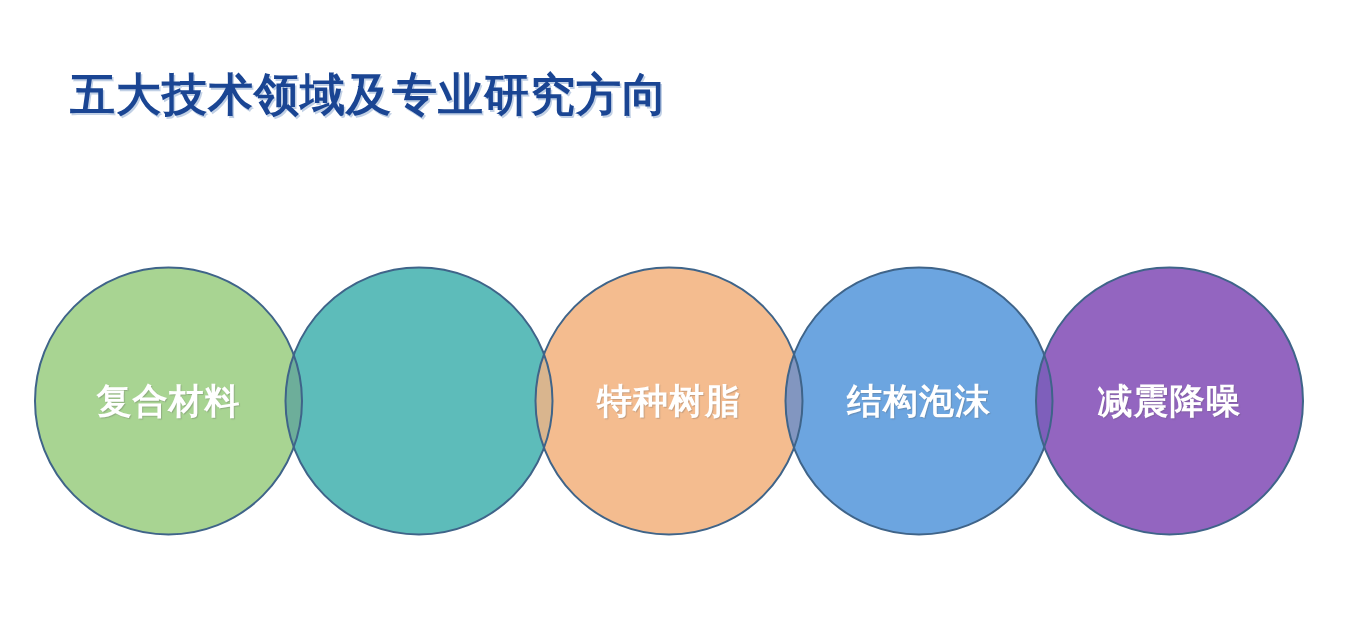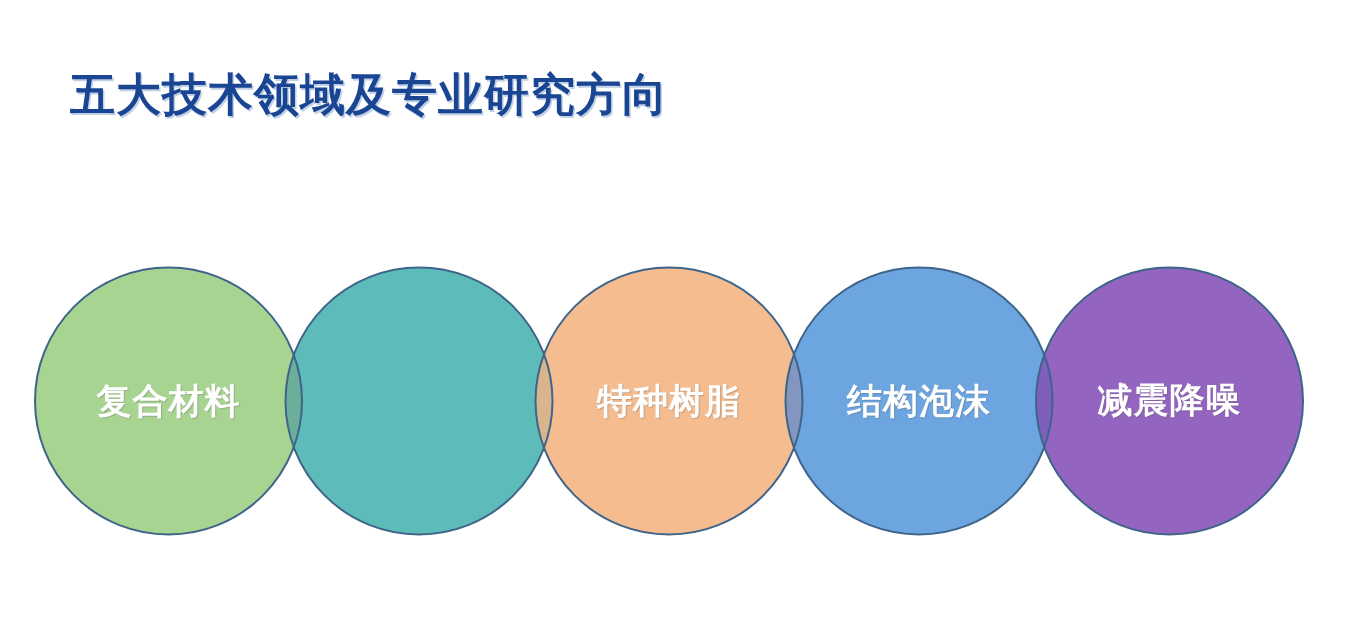--- a/index.html
+++ b/index.html
@@ -67,21 +67,21 @@
     color: #FFFFFF;
     letter-spacing: 1px;
     white-space: nowrap;
     text-shadow: 1px 1px 1px rgba(90, 90, 90, 0.30);
     pointer-events: none;
   }
   .venn-label.l0 { left: 28px; }
   .venn-label.l1 { left: 279px; }
   .venn-label.l2 { left: 529px; }
   .venn-label.l3 { left: 779px; }
-  .venn-label.l4 { left: 1029px; font-family: Liberation Serif, serif; }
+  .venn-label.l4 { left: 1029px; }
 </style>
 </head>
 <body style="background: rgb(255, 255, 255);">
 
 <div id="slide" style="background: rgb(255, 255, 255);">
 
   <div id="slide-title" style="color: rgb(26, 69, 147);">五大技术领域及专业研究方向</div>
 
   <div id="venn-diagram">
 

